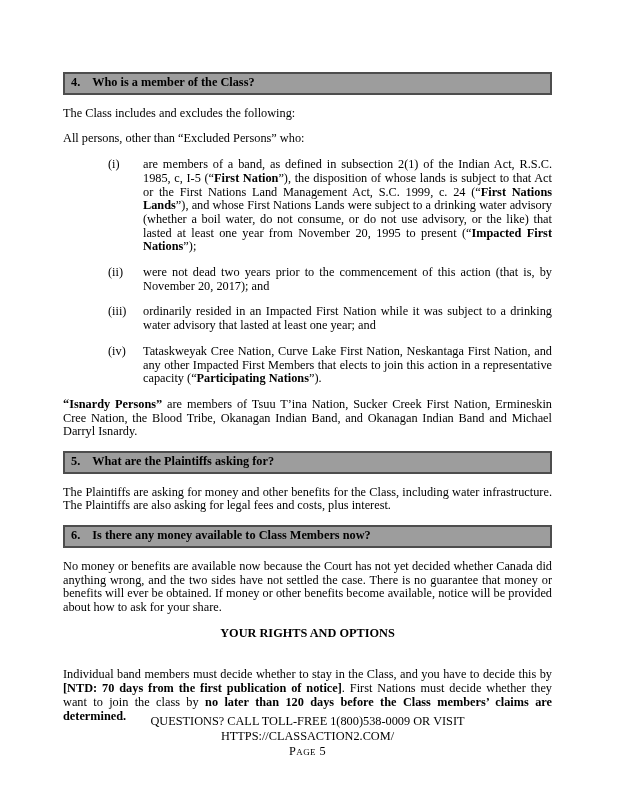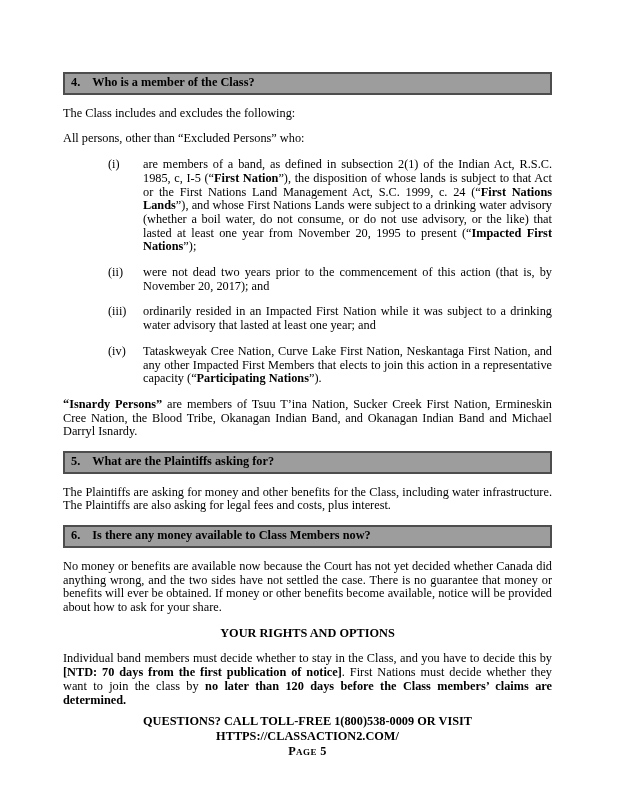--- a/index.html
+++ b/index.html
@@ -44,29 +44,29 @@
     flex: 0 0 35px;
     margin-left: 45px;
   }
   .list-item .li-text {
     flex: 1;
     text-align: justify;
   }
   .rights-heading {
     text-align: center;
     font-weight: bold;
-    margin: 2px 0 12px 0;
+    margin: 2px 0 28px 0;
   }
   .footer {
     position: absolute;
     left: 63px;
     top: 714px;
     width: 489px;
     text-align: center;
-    font-weight: bold;
+    font-weight: normal;
     line-height: 15px;
   }
   .page-label { font-variant: small-caps; letter-spacing: 0.4px; }
   .b { font-weight: bold; }
   .i { }
 </style>
 </head>
 <body>
 
 <div class="page">

